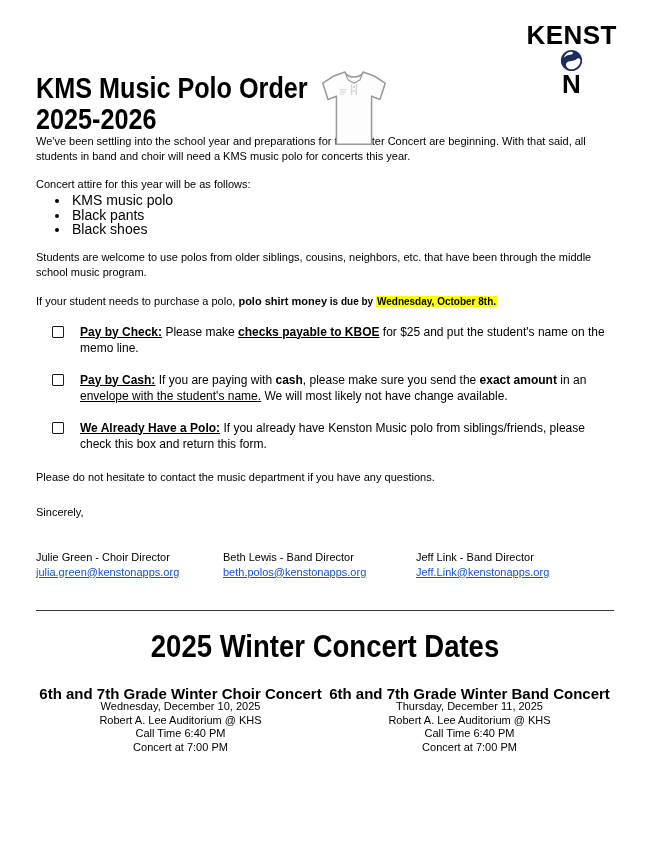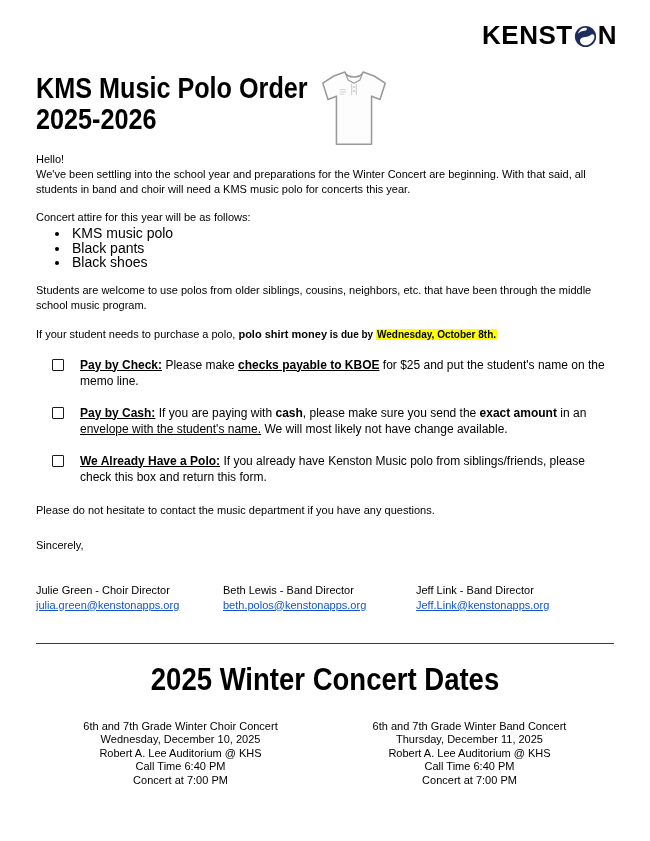--- a/index.html
+++ b/index.html
@@ -6,21 +6,21 @@
     --link:#1155cc;
     --highlight:#ffff00;
     --globe:#1c2c5e;
   }
   *{margin:0;padding:0;box-sizing:border-box;}
   html,body{background:#fff;}
   body{font-family:"Liberation Sans", sans-serif;color:#000;}
   .page{width:650px;height:841px;background:#fff;position:relative;padding:22px 36px 20px;overflow:hidden;margin:0 auto;}
 
   
-  .logo{position:absolute;top:22px;right:33px;display:flex;align-items:center;}
+  .logo{position:absolute;top:22px;right:33px;display:flex;align-items:center;flex-direction:column;}
   .logo-text{font-size:26px;font-weight:bold;letter-spacing:.5px;line-height:26px;}
   .globe{display:inline-flex;margin:0 1px;transform:translateY(1px);}
 
   
   .title-row{margin-top:50px;position:relative;}
   .doc-title{display:flex;flex-direction:column;font-size:30px;line-height:31px;font-weight:bold;letter-spacing:0;transform:scaleX(.84);transform-origin:left top;}
   .polo{position:absolute;left:279px;top:-6px;}
 
   
   .body-text{font-size:11px;line-height:15px;}
@@ -53,21 +53,21 @@
   .sig-3{flex:1;}
   .sig-name{font-size:11px;line-height:15px;}
   .sig-email{font-size:11px;line-height:15px;color:var(--link);text-decoration:underline;cursor:pointer;align-self:flex-start;}
 
   .divider{border:none;border-top:1px solid #3b3b3b;margin-top:30px;}
 
   
   .concert-title{margin-top:18px;text-align:center;font-size:32px;line-height:34px;font-weight:bold;transform:scaleX(.86);transform-origin:center top;}
   .concert-row{display:flex;justify-content:space-between;margin-top:24px;padding:0 2px;}
   .concert{width:285px;text-align:center;}
-  .concert-name{font-size:11px;font-weight:normal;line-height:13.5px;}
+  .concert-name{font-size:15px;font-weight:bold;line-height:13.5px;}
   .concert-line{font-size:11px;line-height:13.5px;}
 </style>
 </head>
 <body>
 
 <div class="page">
 
   <div class="logo">
     <span class="logo-text">KENST</span>
     <span class="globe">
@@ -90,21 +90,20 @@
         <path d="M46 9 L29 15 L12 26 L20 51 L33 46 L33 120 L87 120 L87 46 L100 51 L108 26 L91 15 L74 9 C70 19 50 19 46 9 Z" fill="#fdfdfd" stroke="#9a9a9a" stroke-width="2.4" stroke-linejoin="round"></path>
         <path d="M46 9 L51 21 L60 26 L69 21 L74 9" fill="none" stroke="#9a9a9a" stroke-width="1.8" stroke-linejoin="round"></path>
         <path d="M56.5 27 L56.5 44 M63.5 27 L63.5 44" stroke="#b5b5b5" stroke-width="1.2"></path>
         <circle cx="60" cy="32" r="1.1" fill="#9a9a9a"></circle>
         <circle cx="60" cy="38" r="1.1" fill="#9a9a9a"></circle>
         <path d="M38 36 h10 M38 39.5 h10 M38 43 h7" stroke="#c0c0c0" stroke-width="1.1"></path>
       </svg>
     </div>
   </div>
 
-  <p class="body-text greeting">Hello!</p>
   <p class="body-text">We've been settling into the school year and preparations for the Winter Concert are beginning. With that said, all students in band and choir will need a KMS music polo for concerts this year.</p>
 
   <p class="body-text attire-intro">Concert attire for this year will be as follows:</p>
   <ul class="attire-list">
     <li>KMS music polo</li>
     <li>Black pants</li>
     <li>Black shoes</li>
   </ul>
 
   <p class="body-text reuse">Students are welcome to use polos from older siblings, cousins, neighbors, etc. that have been through the middle school music program.</p>

